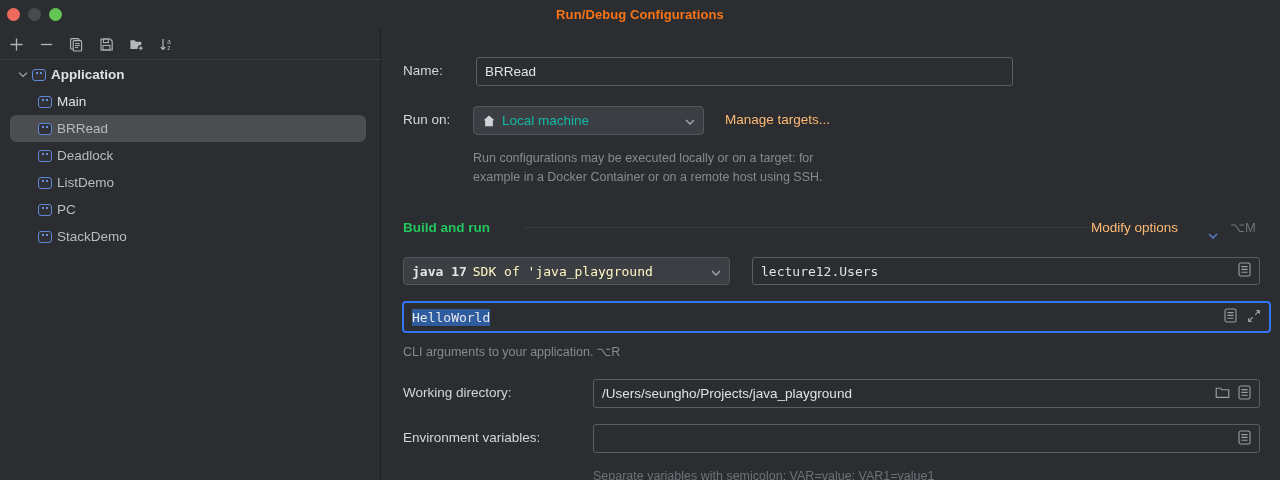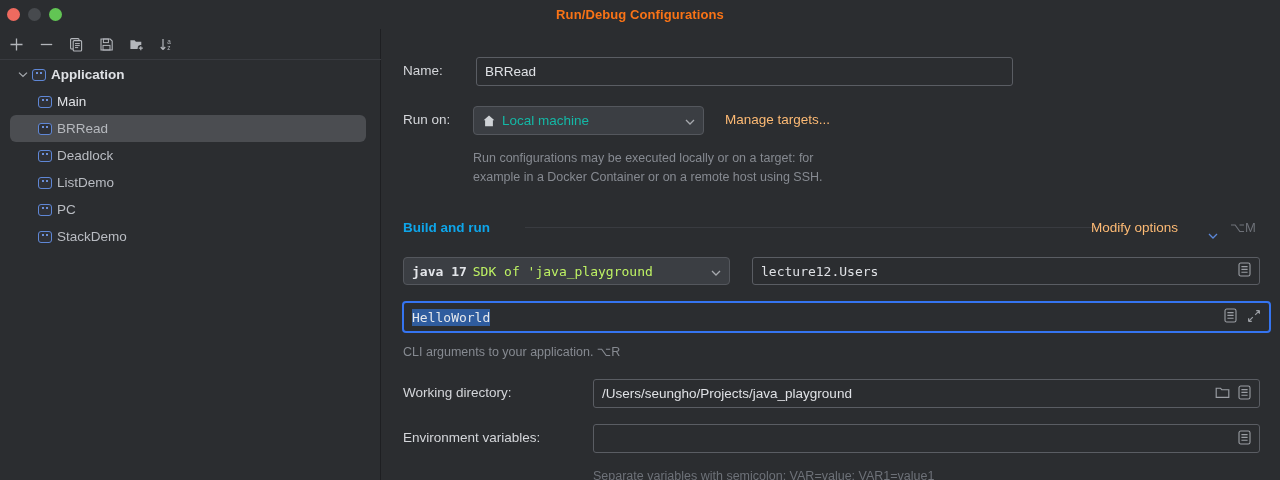--- a/index.html
+++ b/index.html
@@ -89,31 +89,31 @@
   .link { color: #fdba74; font-size: 13.5px; white-space: nowrap; }
 
   
   .combo {
     position: absolute; background: #3b3e43; border: 1px solid #54575d;
     border-radius: 4px; display: flex; align-items: center; gap: 6px;
     padding: 0 8px; color: #14b8a6; font-size: 13.5px; white-space: nowrap;
   }
   .chev-dn { width: 10px; height: 6px; }
 
-  .section-title { position: absolute; font-size: 13.5px; font-weight: bold; color: #0ea5e9; }
+  .section-title { position: absolute; font-size: 13.5px; font-weight: bold; color: #22c55e; }
   .divider { position: absolute; background: #393b40; height: 1px; }
 
   .mono { font-family: "DejaVu Sans Mono", "Liberation Mono", monospace; }
 
   .sdk-combo {
     position: absolute; background: #3b3e43; border: 1px solid #54575d; border-radius: 4px;
     display: flex; align-items: center; padding: 0 8px; gap: 6px; overflow: hidden;
   }
   .sdk-name { font-size: 13px; font-weight: bold; color: #e3e5e9; }
-  .sdk-sub  { font-size: 13px; color: #bef264; white-space: nowrap; overflow: hidden; }
+  .sdk-sub  { font-size: 13px; color: #fef9c3; white-space: nowrap; overflow: hidden; }
 
   .focused {
     border: 2px solid #3574f0 !important;
     border-radius: 4px;
   }
   .sel-text {
     background: #2f5c9e; color: #e6e8ec; padding: 1px 0;
   }
 
   .checkbox {

